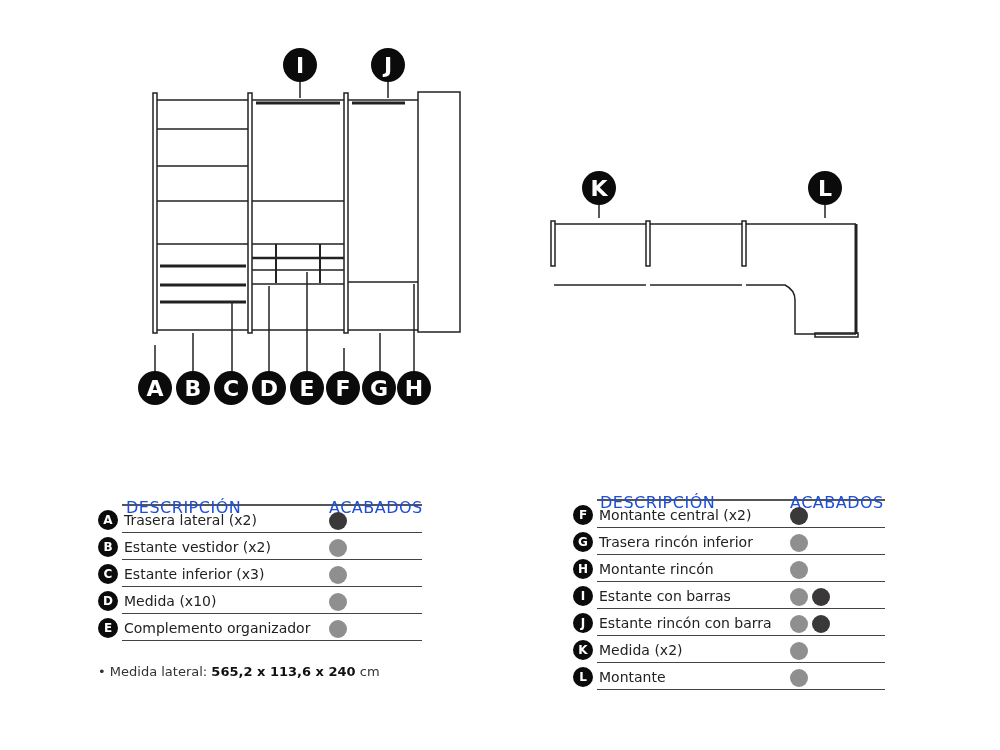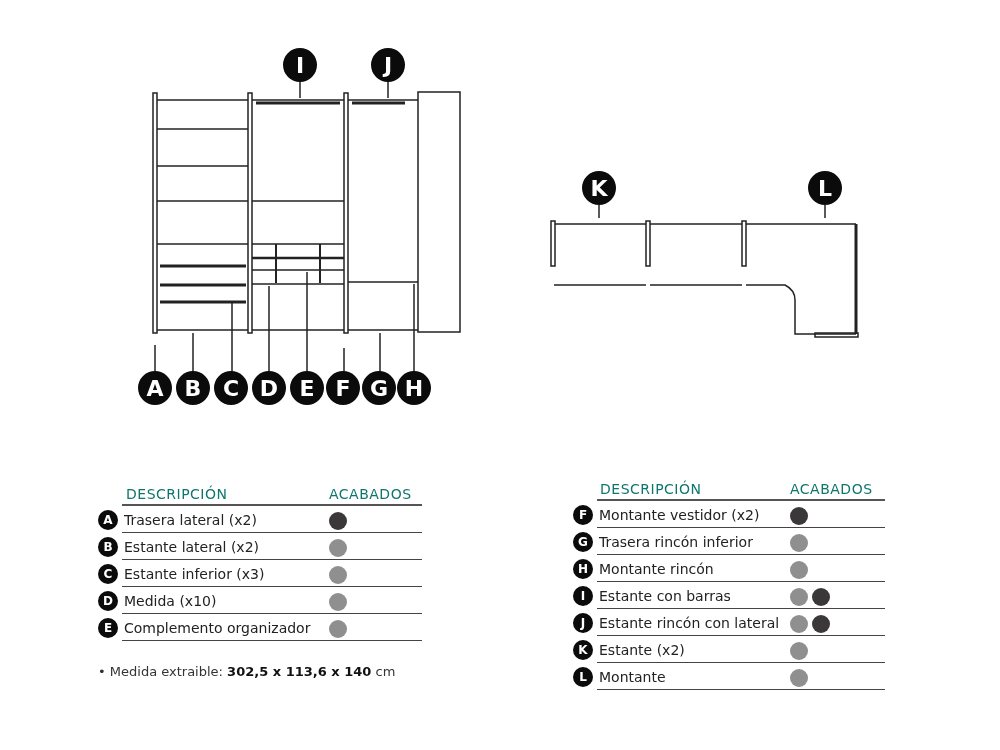--- a/index.html
+++ b/index.html
@@ -5,21 +5,21 @@
   html, body { margin:0; padding:0; background:#ffffff; }
   body { width:1000px; height:750px; position:relative; overflow:hidden;
          font-family:"DejaVu Sans","Liberation Sans",sans-serif; color:#222; }
   svg { position:absolute; left:0; top:0; }
   .marker { position:absolute; width:34px; height:34px; border-radius:50%;
             background:#0b0b0b; color:#fff; font-weight:bold; font-size:22px;
             display:flex; align-items:center; justify-content:center;
             font-family:"DejaVu Sans",sans-serif; }
   .table { position:absolute; }
   .thead { position:relative; height:26px; border-bottom:2px solid #555; }
-  .th { position:absolute; top:8px; font-size:14px; letter-spacing:0.5px; color:#0f766e; }
+  .th { position:absolute; top:20px; font-size:16px; letter-spacing:0.5px; color:#1d4ed8; }
   .row { position:relative; height:26px; border-bottom:1.5px solid #444; }
   .row .badge { position:absolute; left:-24px; top:4px; width:20px; height:20px;
                 border-radius:50%; background:#0b0b0b; color:#fff; font-weight:bold;
                 font-size:12px; display:flex; align-items:center; justify-content:center; }
   .row .desc { position:absolute; left:2px; top:6px; font-size:14px; color:#222; white-space:nowrap; }
   .row .dots { position:absolute; top:6px; display:flex; gap:4px; }
   .dot { width:18px; height:18px; border-radius:50%; }
   .note { position:absolute; font-size:13px; color:#333; white-space:nowrap; }
   .note b { color:#111; }
 </style>
@@ -113,21 +113,21 @@
   </div>
   <div class="row">
     <span class="badge">A</span>
     <span class="desc">Trasera lateral (x2)</span>
     <span class="dots" style="left:207px;">
         <span class="dot" style="background:#3a3839"></span>
       </span>
   </div>
   <div class="row">
     <span class="badge">B</span>
-    <span class="desc">Estante lateral (x2)</span>
+    <span class="desc">Estante vestidor (x2)</span>
     <span class="dots" style="left:207px;">
         <span class="dot" style="background:#8f8f8f"></span>
       </span>
   </div>
   <div class="row">
     <span class="badge">C</span>
     <span class="desc">Estante inferior (x3)</span>
     <span class="dots" style="left:207px;">
         <span class="dot" style="background:#8f8f8f"></span>
       </span>
@@ -142,31 +142,31 @@
   <div class="row">
     <span class="badge">E</span>
     <span class="desc">Complemento organizador</span>
     <span class="dots" style="left:207px;">
         <span class="dot" style="background:#8f8f8f"></span>
       </span>
   </div>
 </div>
 
 <div class="note" style="left:98px;top:664px;">
-  <span>• Medida extraible: </span><b>302,5 x 113,6 x 140</b><span> cm</span>
+  <span>• Medida lateral: </span><b>565,2 x 113,6 x 240</b><span> cm</span>
 </div>
 
 <div class="table" style="left:597px;top:473px;width:288px;">
   <div class="thead">
     <span class="th" style="left:3px;">DESCRIPCIÓN</span>
     <span class="th" style="left:193px;">ACABADOS</span>
   </div>
   <div class="row">
     <span class="badge">F</span>
-    <span class="desc">Montante vestidor (x2)</span>
+    <span class="desc">Montante central (x2)</span>
     <span class="dots" style="left:193px;">
         <span class="dot" style="background:#3a3839"></span>
       </span>
   </div>
   <div class="row">
     <span class="badge">G</span>
     <span class="desc">Trasera rincón inferior</span>
     <span class="dots" style="left:193px;">
         <span class="dot" style="background:#8f8f8f"></span>
       </span>
@@ -181,29 +181,29 @@
   <div class="row">
     <span class="badge">I</span>
     <span class="desc">Estante con barras</span>
     <span class="dots" style="left:193px;">
         <span class="dot" style="background:#8f8f8f"></span>
         <span class="dot" style="background:#3a3839"></span>
       </span>
   </div>
   <div class="row">
     <span class="badge">J</span>
-    <span class="desc">Estante rincón con lateral</span>
+    <span class="desc">Estante rincón con barra</span>
     <span class="dots" style="left:193px;">
         <span class="dot" style="background:#8f8f8f"></span>
         <span class="dot" style="background:#3a3839"></span>
       </span>
   </div>
   <div class="row">
     <span class="badge">K</span>
-    <span class="desc">Estante (x2)</span>
+    <span class="desc">Medida (x2)</span>
     <span class="dots" style="left:193px;">
         <span class="dot" style="background:#8f8f8f"></span>
       </span>
   </div>
   <div class="row">
     <span class="badge">L</span>
     <span class="desc">Montante</span>
     <span class="dots" style="left:193px;">
         <span class="dot" style="background:#8f8f8f"></span>
       </span>

